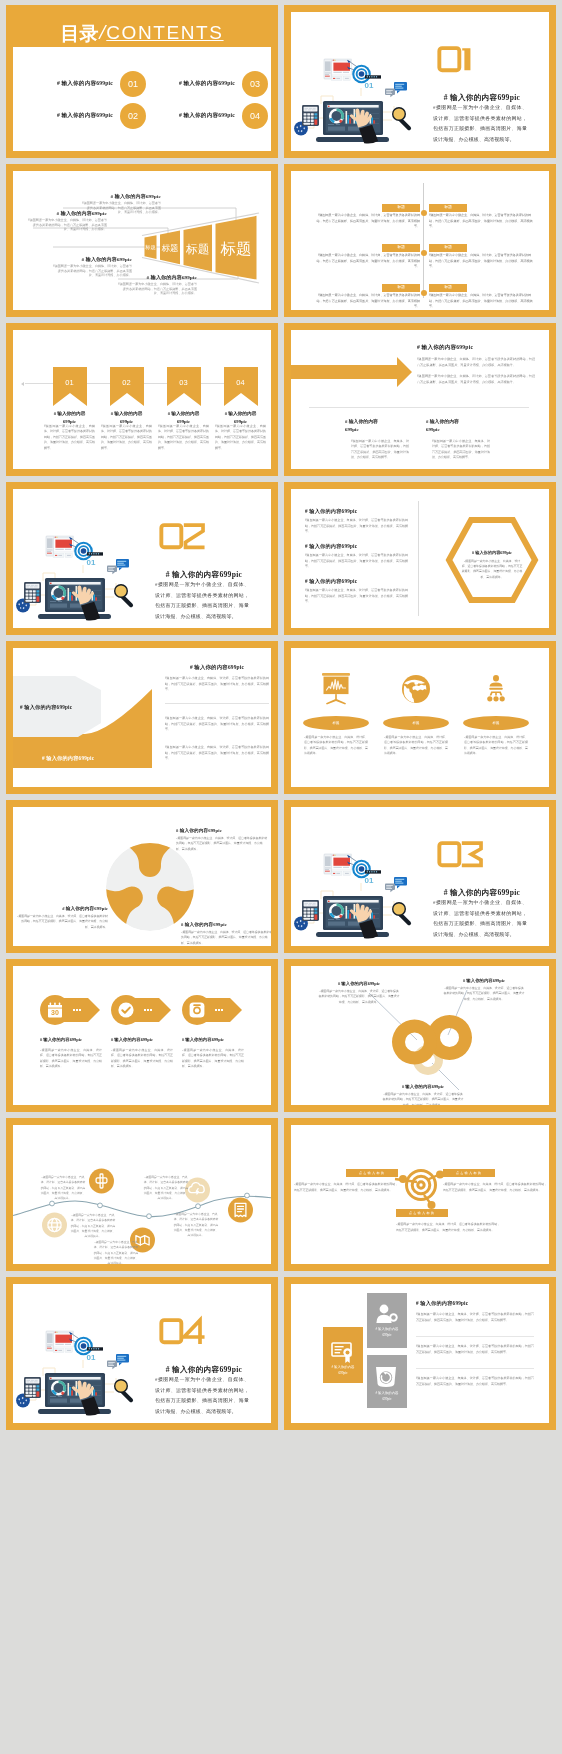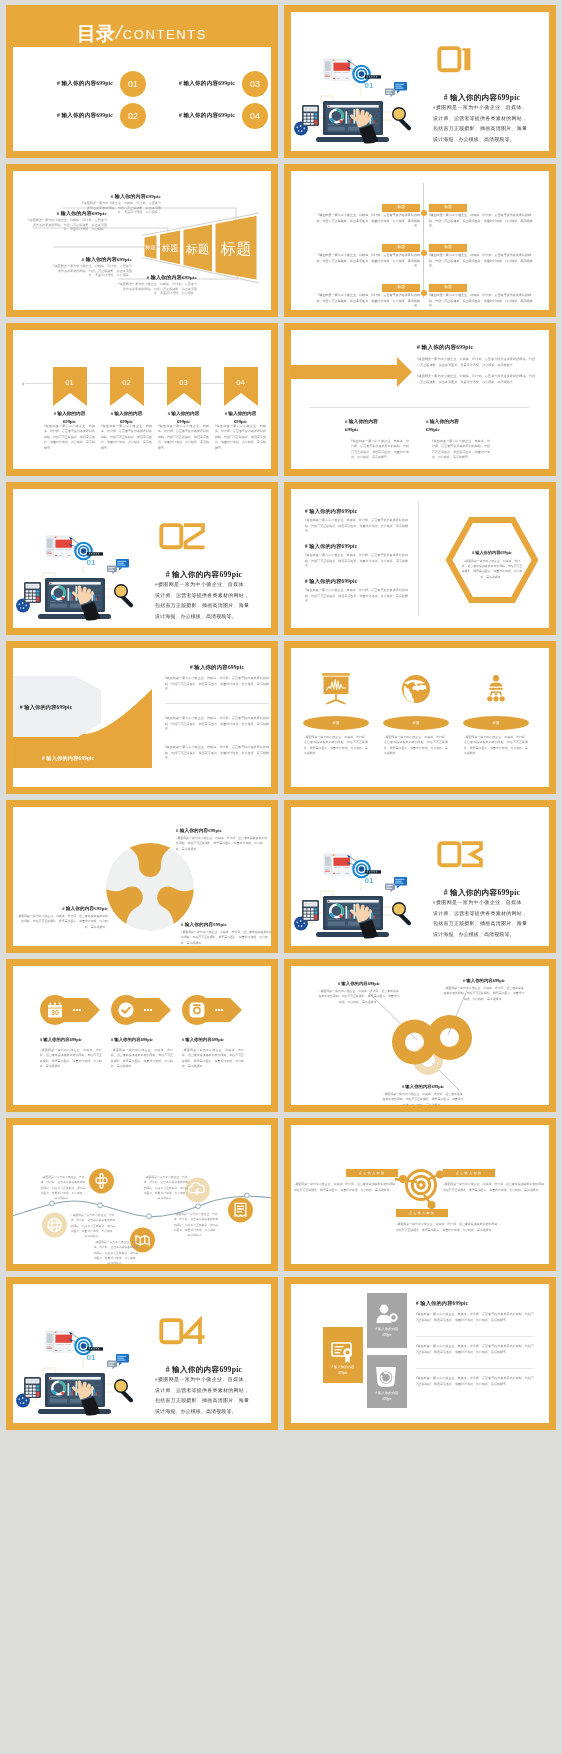--- a/index.html
+++ b/index.html
@@ -12,21 +12,21 @@
   .r0{top:0;} .r1{top:159px;} .r2{top:318px;} .r3{top:477px;} .r4{top:636px;}
   .r5{top:795px;} .r6{top:954px;} .r7{top:1113px;} .r8{top:1272px;}
   svg{display:block;overflow:visible;}
 
   
   
   .slide[data-name="slide-contents"] .inner{top:42px;left:7px;right:7px;bottom:7px;}
   .s1-title{position:absolute;left:0;top:15px;width:272px;text-align:center;color:#fff;white-space:nowrap;}
   .s1-cn{font-family:"Liberation Serif",serif;font-weight:bold;font-size:19px;letter-spacing:0px;vertical-align:-1px;}
   .s1-sl{font-family:"Liberation Serif",serif;font-size:21px;font-style:italic;font-weight:bold;padding:0 1px;}
-  .s1-en{font-family:"Liberation Sans",sans-serif;font-size:13px;letter-spacing:1.6px;font-weight:300;}
+  .s1-en{font-family:"Liberation Sans",sans-serif;font-size:19px;letter-spacing:1.6px;font-weight:300;text-decoration:underline;}
   .s1-item{position:absolute;width:116px;height:26px;}
   .s1-txt{position:absolute;right:33px;top:9px;font-family:"Liberation Serif",serif;font-weight:bold;
           font-size:5.6px;color:#262626;white-space:nowrap;letter-spacing:.2px;}
   .s1-cir{position:absolute;right:0;top:0;width:26px;height:26px;border-radius:50%;background:#e9a93a;
           color:#fff;font-family:"Liberation Sans",sans-serif;font-size:9px;text-align:center;line-height:26px;}
 
   
   .sec-illus{position:absolute;left:-3px;top:0px;}
   .sr{position:absolute;width:1px;height:1px;overflow:hidden;clip:rect(0 0 0 0);color:transparent;}
   .sec-num{position:absolute;left:146px;top:34px;}

